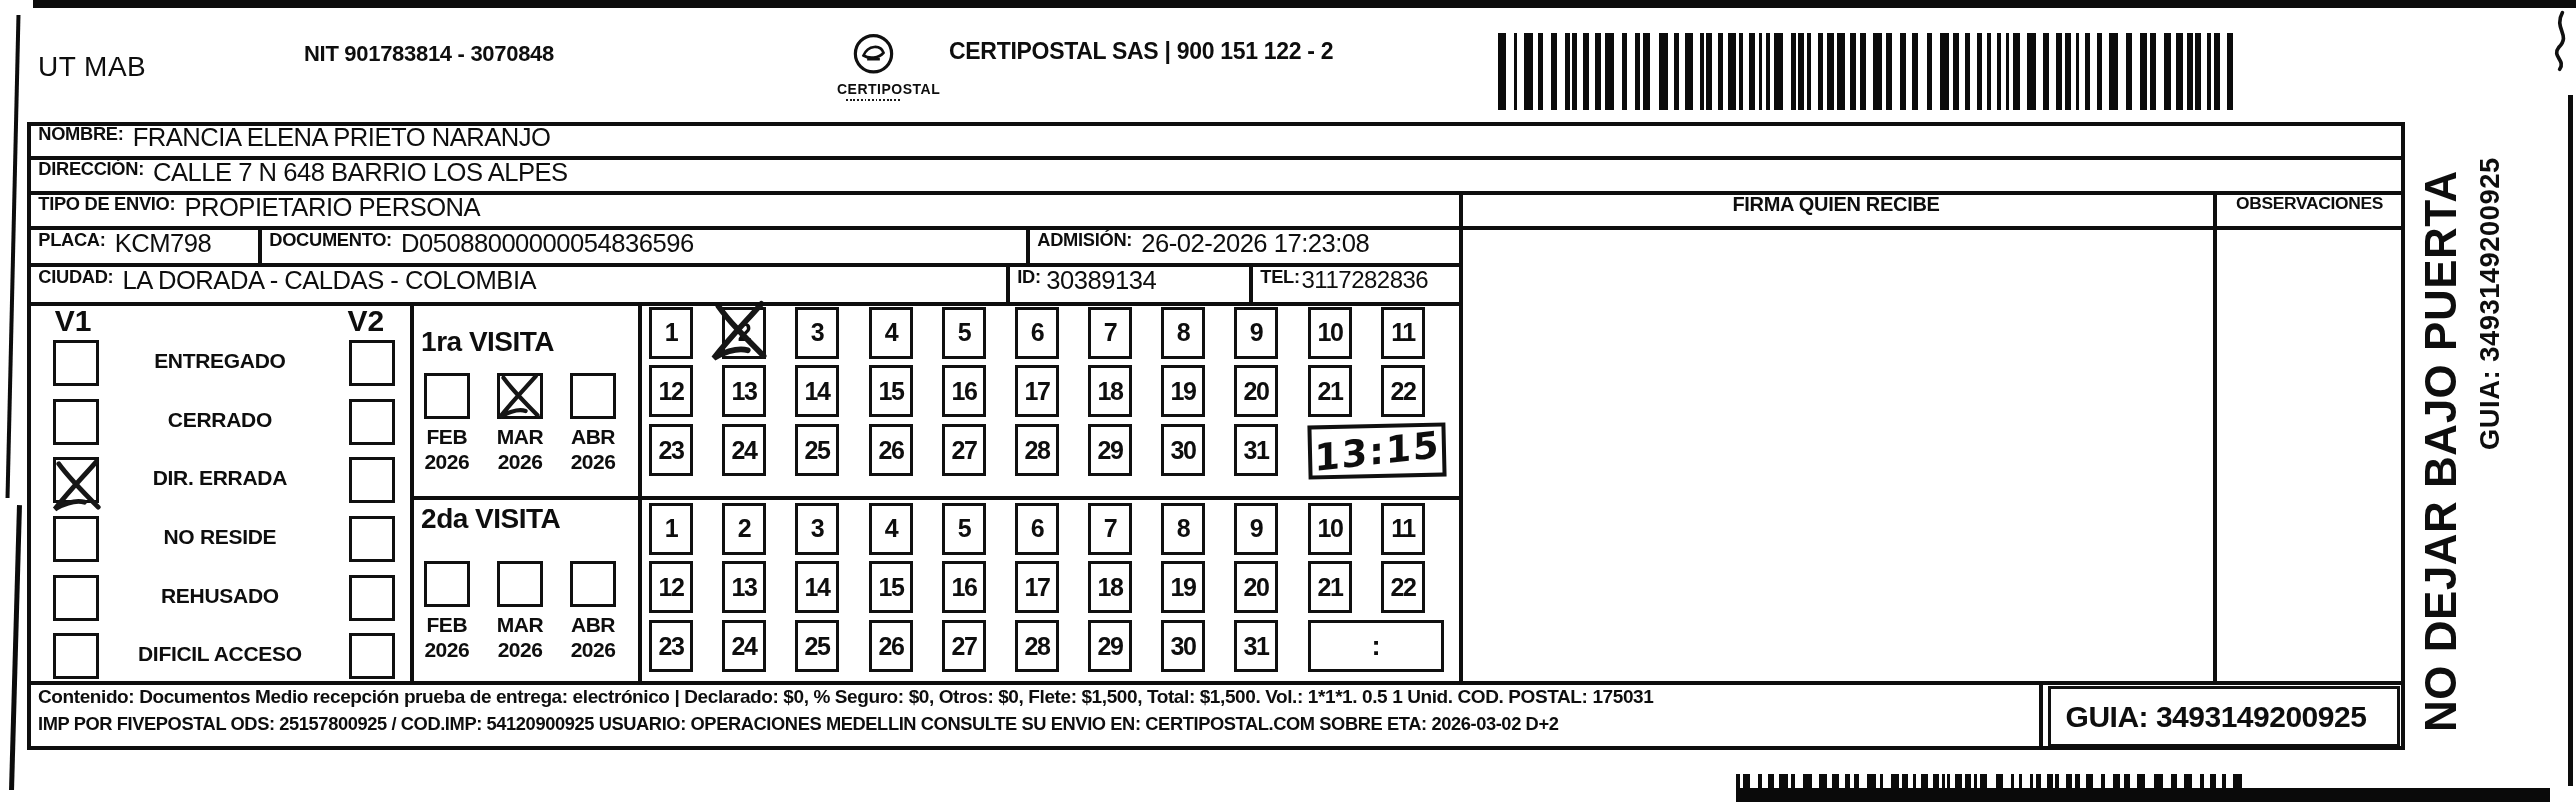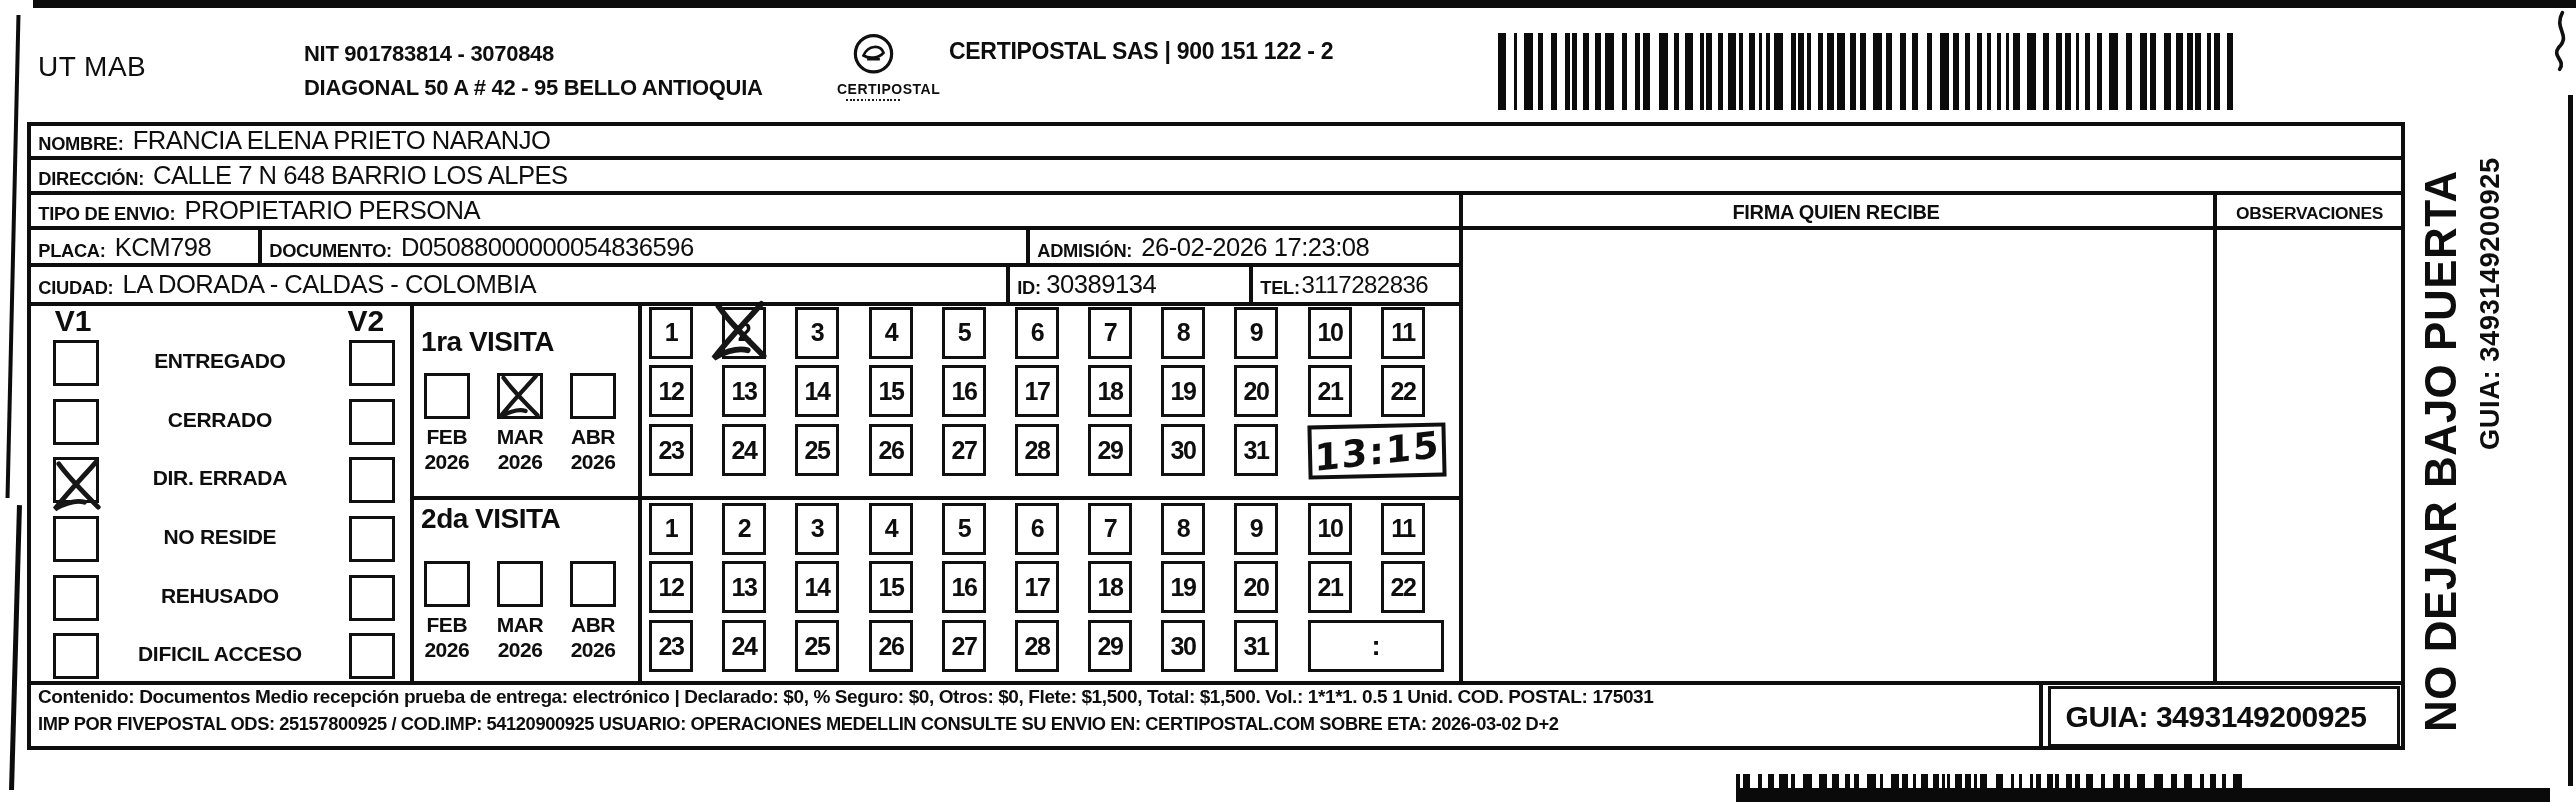--- a/index.html
+++ b/index.html
@@ -1,20 +1,20 @@
 <!DOCTYPE html>
 <html style="font-size:14.6px"><head>
 <meta charset="utf-8">
 <style>
   html,body{margin:0;padding:0;background:#ffffff}
   .sheet{position:relative;width:2576px;height:803px;background:#ffffff;overflow:hidden;
          font-family:"Liberation Sans",sans-serif;color:#0e0e0e}
   .abs{position:absolute}
   .hline,.vline{position:absolute;background:#0e0e0e}
-  .cell{position:absolute;display:flex;align-items:flex-end;gap:9.1px;padding-left:7.3px;white-space:nowrap}
+  .cell{position:absolute;display:flex;align-items:flex-start;gap:9.1px;padding-left:7.3px;white-space:nowrap}
   .lbl{font-weight:700;font-size:18.3px;letter-spacing:-0.3px}
   .val{font-size:25.6px;font-weight:500;letter-spacing:-0.5px}
   .center{justify-content:center;padding-left:0}
   .hdr-unit{position:absolute;left:38px;top:51px;font-size:28px;letter-spacing:0.5px}
   .hdr-nit{position:absolute;left:304px;top:37px;font-size:22px;font-weight:700;line-height:34px;letter-spacing:-0.3px;white-space:nowrap}
   .hdr-co1{position:absolute;left:949px;top:38px;font-size:23px;font-weight:700;letter-spacing:-0.3px;white-space:nowrap}
   .hdr-co2{position:absolute;left:949px;top:75px;font-size:18.3px;font-weight:700;letter-spacing:-0.3px;white-space:nowrap}
   .logo{position:absolute;left:837px;top:31px;width:73px;text-align:center}
   .logo-cap{font-size:14px;font-weight:700;letter-spacing:0.5px;margin-top:0.9px}
   .logo-sq{height:2.7px;margin:1.8px 9.1px 0 9.1px;background:repeating-linear-gradient(90deg,#1a1a1a 0 1.8px,transparent 1.8px 3.7px)}
@@ -51,21 +51,20 @@
   <div class="abs" style="left:11px;top:14.6px;width:3.7px;height:483px;background:#0c0c0c;transform:rotate(1.3deg)"></div>
   <div class="abs" style="left:12.8px;top:505px;width:4.6px;height:285px;background:#0c0c0c;transform:rotate(1.6deg)"></div>
   <div class="abs" style="left:2568px;top:95px;width:4.6px;height:691px;background:#0c0c0c"></div>
   <svg class="abs" style="left:2535px;top:9.1px;overflow:visible" width="42" height="64" viewBox="0 0 46 70">
     <path d="M30 4 C 20 22, 40 28, 26 42 C 18 52, 34 56, 27 66" fill="none" stroke="#101010" stroke-width="4" stroke-linecap="round"></path>
   </svg>
 
   <div class="hdr-unit">UT MAB</div>
   <div class="hdr-nit">
     <div>NIT 901783814 - 3070848</div>
-    <div>DIAGONAL 50 A # 42 - 95  BELLO  ANTIOQUIA</div>
   </div>
   <div class="logo">
     <svg width="49" height="49" viewBox="0 0 54 54" style="display:block;margin:0 auto">
       <circle cx="27" cy="25" r="20" fill="none" stroke="#101010" stroke-width="3.5"></circle>
       <path d="M16 27 C 21 15, 35 15, 38 24 C 33 30, 22 31, 16 27 Z" fill="none" stroke="#101010" stroke-width="3"></path>
       <path d="M20 31 L34 31" stroke="#101010" stroke-width="3"></path>
     </svg>
     <div class="logo-cap">CERTIPOSTAL</div>
     <div class="logo-sq"></div>
   </div>

